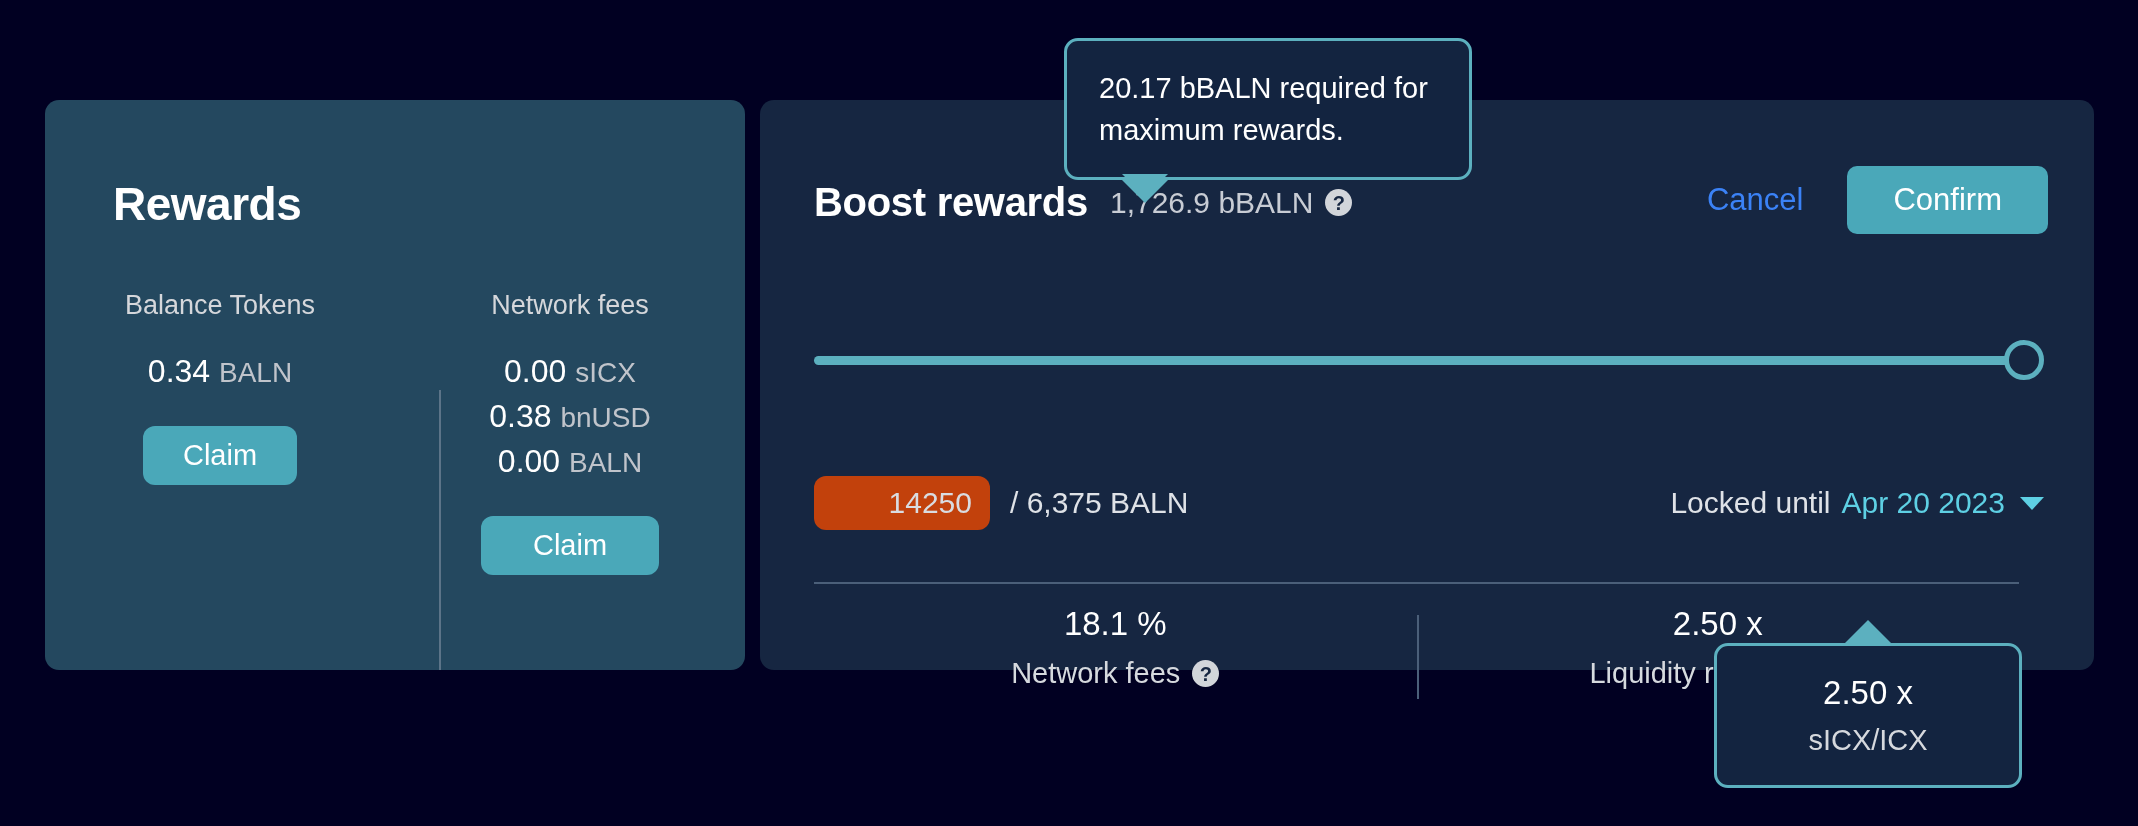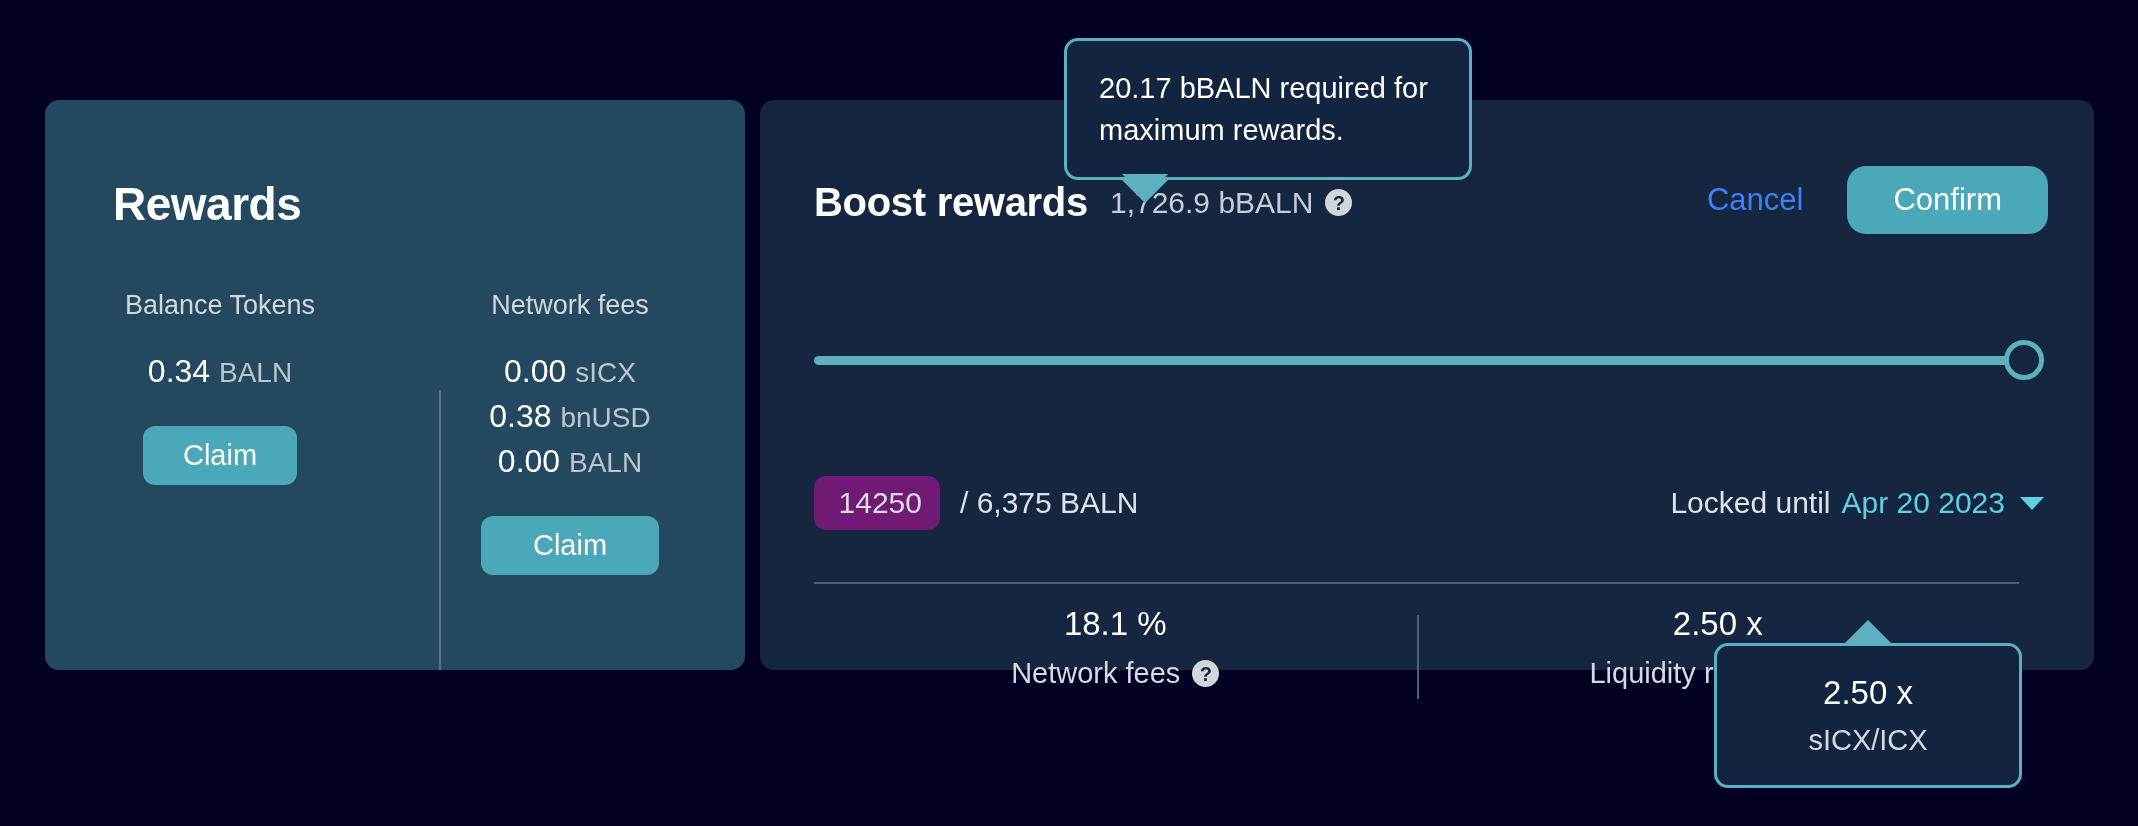--- a/index.html
+++ b/index.html
@@ -102,21 +102,21 @@
   .cancel-btn {
     background: none; border: none;
     color: #3b82f6; font-size: 31px;
     font-family: "Liberation Sans", sans-serif;
     cursor: pointer; margin-right: 44px;
   }
   .confirm-btn {
     background: #4aa8b9; border: none;
     color: #ffffff; font-size: 31px;
     font-family: "Liberation Sans", sans-serif;
-    border-radius: 19px; padding: 16px 46px;
+    border-radius: 10px; padding: 16px 46px;
     cursor: pointer;
   }
 
   
   .slider-wrap {
     position: absolute;
     left: 54px; top: 240px;
     width: 1230px; height: 40px;
   }
   .slider-track {
@@ -136,22 +136,22 @@
     cursor: pointer;
   }
 
   .amount-row {
     position: absolute;
     left: 54px; top: 376px;
     width: 1230px;
     display: flex; align-items: center;
   }
   .amount-input {
-    width: 126px; height: 54px;
-    background: #701a75;
+    width: 176px; height: 54px;
+    background: #c2410c;
     border: none; border-radius: 12px;
     color: #d9dce1; font-size: 30px;
     font-family: "Liberation Sans", sans-serif;
     text-align: right;
     padding-right: 18px;
   }
   .amount-total {
     margin-left: 20px;
     font-size: 30px; color: #dfe2e7;
   }

